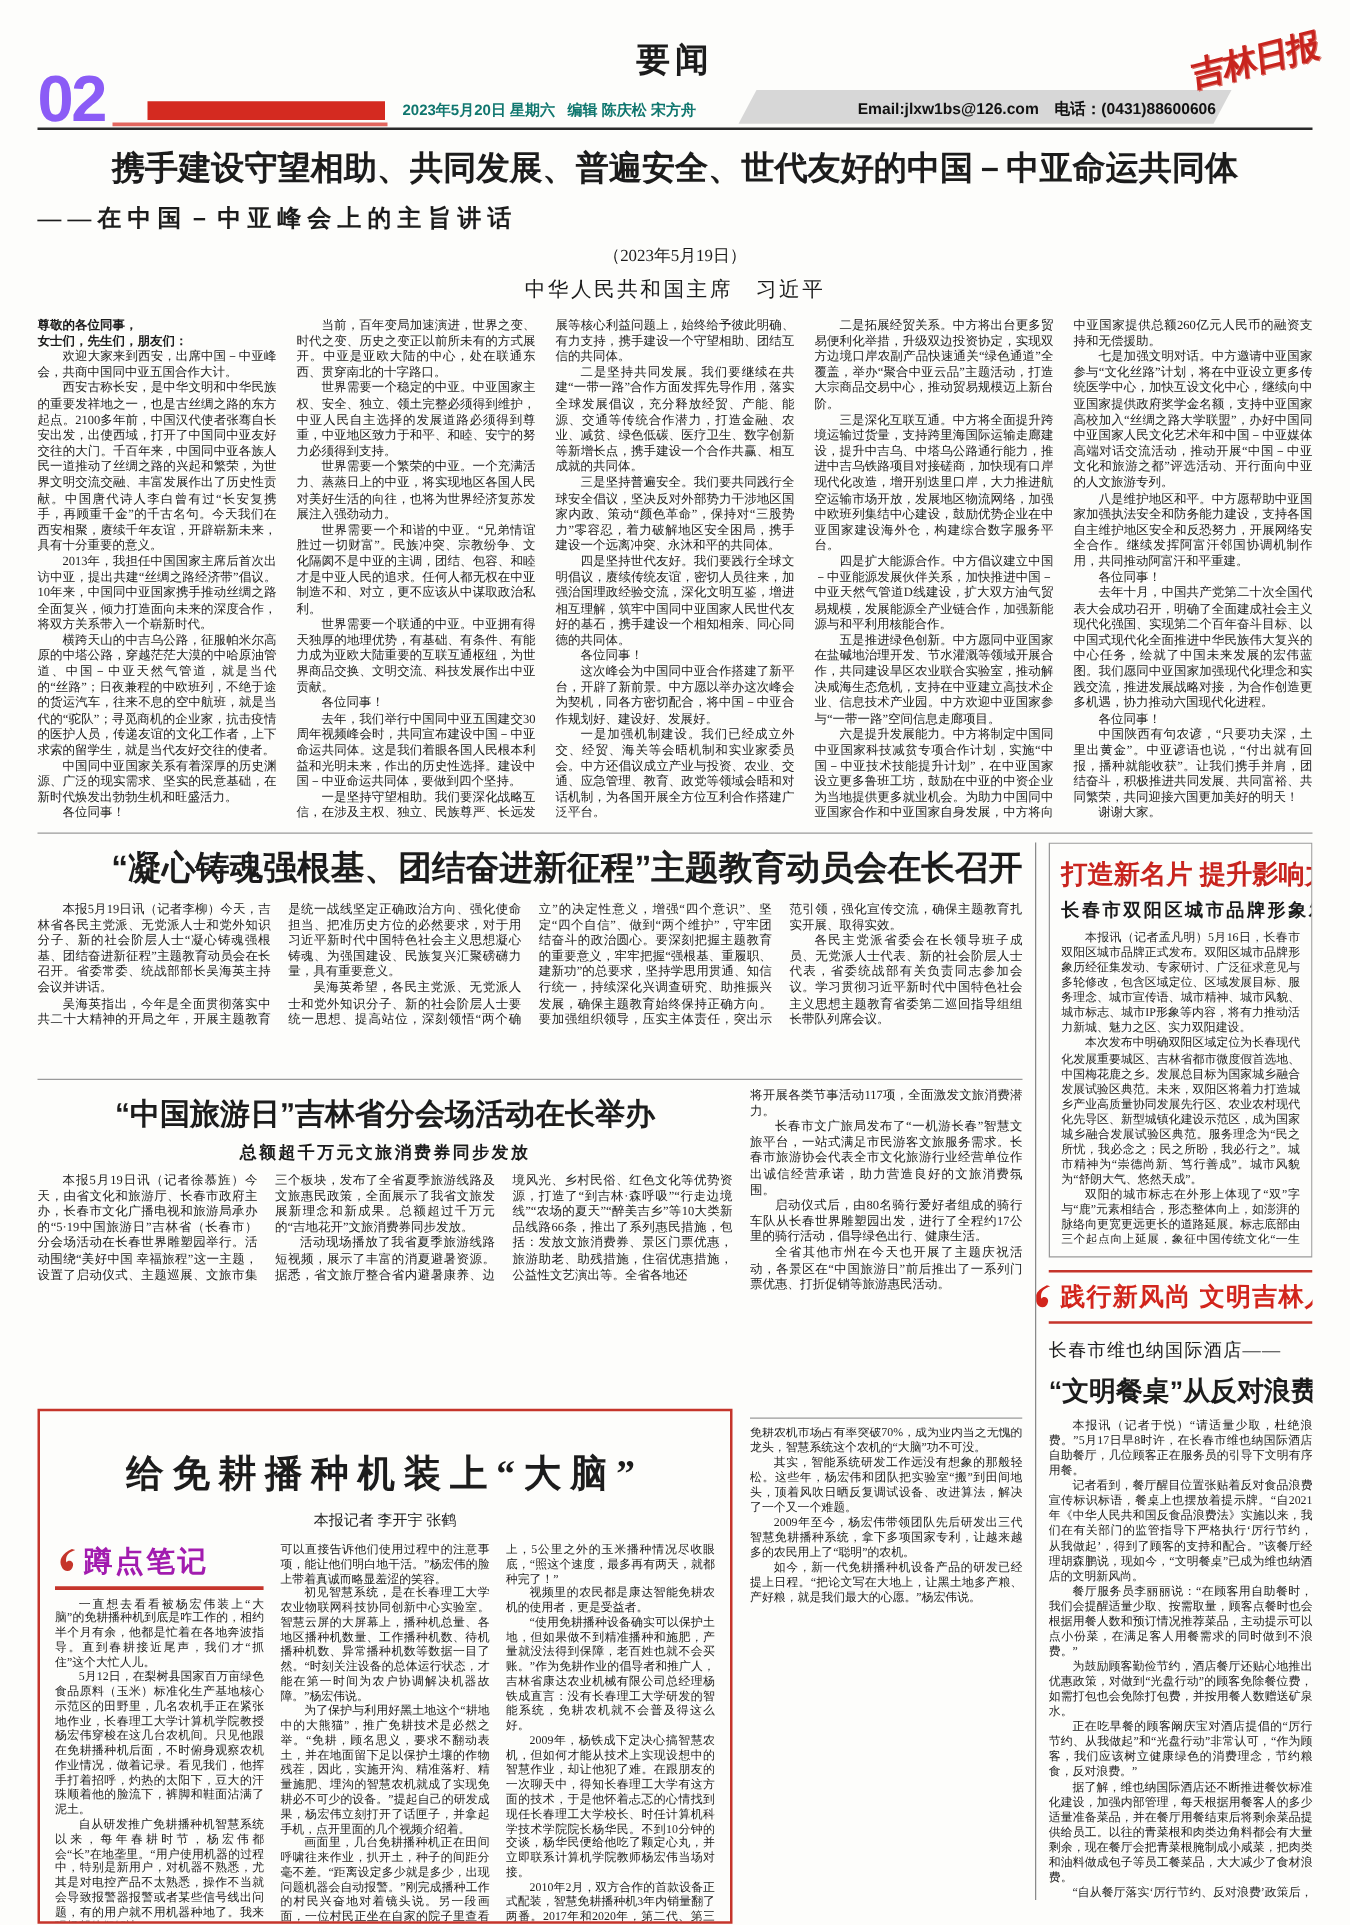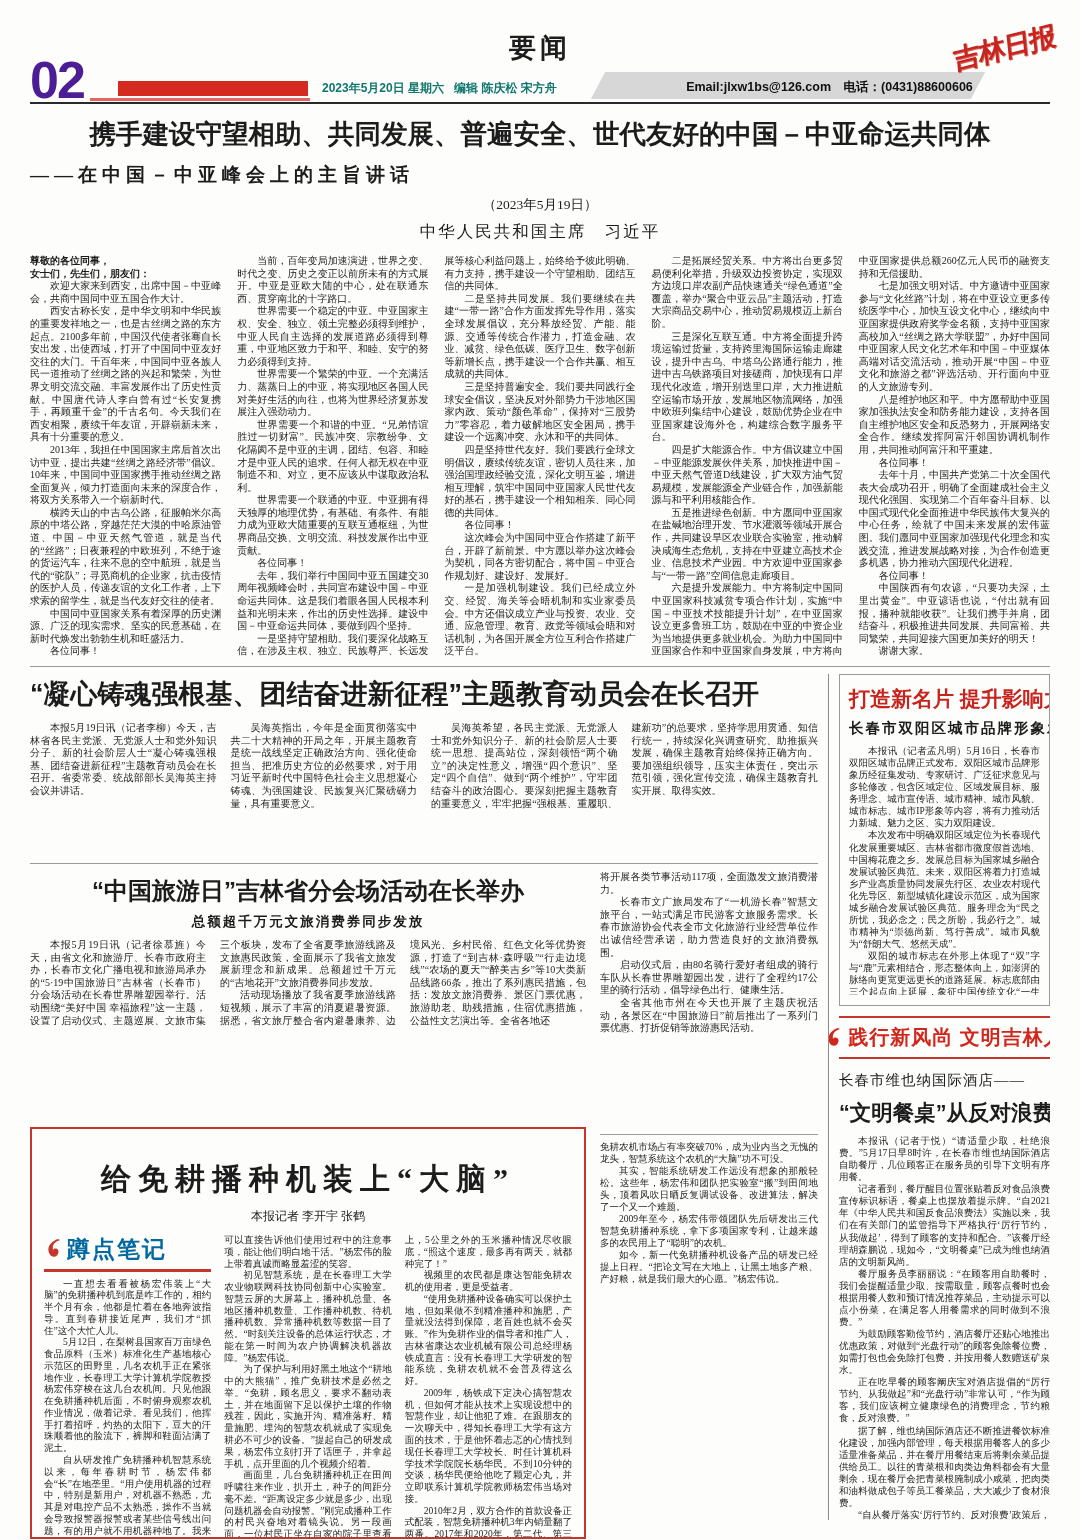--- a/index.html
+++ b/index.html
@@ -2,21 +2,21 @@
 <html><head>
 <meta charset="utf-8">
 <style>
   html,body{margin:0;padding:0;background:#e8e8e8;}
   .page{position:relative;width:1080px;height:1540px;background:#fdfdfb;margin:0 auto;
         box-sizing:border-box;padding:28px 30px 10px 30px;overflow:hidden;color:#1c1c1c;
         font-family:"Liberation Serif","DejaVu Serif",serif;}
   
   .hdr{position:relative;height:74px;border-bottom:2px solid #2a2a2a;}
   .pgnum{position:absolute;left:0;bottom:-4px;font-family:"Liberation Sans","DejaVu Sans",sans-serif;
-         font-size:52px;font-weight:bold;color:#4c1d95;letter-spacing:-2px;line-height:1;}
+         font-size:52px;font-weight:bold;color:#8b5cf6;letter-spacing:-2px;line-height:1;}
   .redbar{position:absolute;left:88px;bottom:6px;width:190px;height:15px;background:#d42a20;}
   .redbar2{position:absolute;left:60px;bottom:1px;width:220px;height:3px;background:#e2665e;}
   .dateline{position:absolute;left:292px;bottom:5px;font-family:"Liberation Sans","DejaVu Sans",sans-serif;
             font-size:12px;font-weight:bold;color:#0f766e;}
   .section-title{position:absolute;left:50%;transform:translateX(-50%);top:2px;
             font-family:"Liberation Sans","DejaVu Sans",sans-serif;font-size:27px;font-weight:bold;letter-spacing:4px;}
   .graybar{position:absolute;right:72px;bottom:3px;width:380px;height:27px;background:#d7d7d7;
            transform:skewX(-28deg);}
   .graybar span{display:block;transform:skewX(28deg);font-family:"Liberation Sans","DejaVu Sans",sans-serif;
            font-size:12.5px;font-weight:bold;color:#111;text-align:right;padding:7px 6px 0 0;white-space:nowrap;}
@@ -35,41 +35,41 @@
   p{margin:0;text-indent:2em;}
   p.salute{text-indent:0;font-weight:bold;}
   p.cont{text-indent:0;}
   .rule{border:none;border-top:1px solid #9a9a9a;margin:7px 0;}
   
   .lower{display:flex;margin-top:2px;height:846px;}
   .lcol{width:788px;}
   .rcol{flex:1;border-left:1px solid #8a8a8a;margin-left:10px;padding-left:10px;
         display:flex;flex-direction:column;overflow:hidden;}
   
-  .mob h3{margin:2px 0 10px 0;text-align:left;font-family:"Liberation Sans","DejaVu Sans",sans-serif;
+  .mob h3{margin:2px 0 10px 0;text-align:right;font-family:"Liberation Sans","DejaVu Sans",sans-serif;
           font-size:27px;font-weight:900;letter-spacing:0;}
   .mob .body{height:134px;overflow:hidden;column-count:4;column-gap:14px;font-size:10px;line-height:1.26;text-align:justify;}
   
   .t-row{display:flex;gap:14px;}
   .t-left{width:556px;}
   .t-left h3{margin:4px 0 6px 0;text-align:center;font-family:"Liberation Sans","DejaVu Sans",sans-serif;
              font-size:24px;font-weight:900;white-space:nowrap;}
   .t-left h4{margin:0 0 8px 0;text-align:center;font-size:13.5px;font-weight:bold;letter-spacing:2px;}
   .t-left .body{height:126px;overflow:hidden;column-count:3;column-gap:14px;font-size:10px;line-height:1.26;text-align:justify;}
   .t-right{flex:1;font-size:10px;line-height:1.26;text-align:justify;height:248px;overflow:hidden;}
   
   .b-row{display:flex;gap:14px;margin-top:8px;}
   .redbox{width:556px;box-sizing:border-box;border:2px solid #c5352b;padding:26px 12px;height:412px;overflow:hidden;}
   .redbox h3{margin:4px 0 8px 0;text-align:center;font-size:30px;font-weight:900;letter-spacing:7px;
              font-family:"Liberation Serif","DejaVu Serif",serif;}
   .byline{text-align:center;font-size:12px;margin-bottom:10px;}
   .box-cols{display:flex;gap:13px;}
   .box-col{flex:1;font-size:9.5px;line-height:1.24;text-align:justify;height:312px;overflow:hidden;}
   .djbj{display:flex;align-items:center;gap:5px;border-bottom:3px solid #c5352b;padding-bottom:5px;margin-bottom:7px;}
-  .djbj span{color:#0369a1;font-size:23px;font-weight:900;letter-spacing:2px;
+  .djbj span{color:#a21caf;font-size:23px;font-weight:900;letter-spacing:2px;
              font-family:"Liberation Sans","DejaVu Sans",sans-serif;}
   .b-right{flex:1;overflow:hidden;}
   .b-right .body{font-size:9.5px;line-height:1.26;text-align:justify;height:380px;overflow:hidden;}
   
   .sybox{border:1px solid #9a9a9a;padding:8px 9px;height:332px;box-sizing:border-box;overflow:hidden;}
   .sybox h3{margin:2px 0 6px 0;text-align:center;color:#c8241e;font-size:21px;font-weight:900;
             font-family:"Liberation Sans","DejaVu Sans",sans-serif;white-space:nowrap;}
   .sybox h4{margin:0 0 7px 0;text-align:center;font-size:14.5px;font-weight:bold;letter-spacing:2px;white-space:nowrap;}
   .sybox .body{font-size:9.5px;line-height:1.27;text-align:justify;height:250px;overflow:hidden;}
   .banner{display:flex;align-items:center;gap:6px;justify-content:center;
@@ -151,20 +151,21 @@
   <div class="lower">
 
     <div class="lcol">
 
       <section class="mob">
         <h3>“凝心铸魂强根基、团结奋进新征程”主题教育动员会在长召开</h3>
         <div class="body">
             <p>本报5月19日讯（记者李柳）今天，吉林省各民主党派、无党派人士和党外知识分子、新的社会阶层人士“凝心铸魂强根基、团结奋进新征程”主题教育动员会在长召开。省委常委、统战部部长吴海英主持会议并讲话。</p>
             <p>吴海英指出，今年是全面贯彻落实中共二十大精神的开局之年，开展主题教育是统一战线坚定正确政治方向、强化使命担当、把准历史方位的必然要求，对于用习近平新时代中国特色社会主义思想凝心铸魂、为强国建设、民族复兴汇聚磅礴力量，具有重要意义。</p>
             <p>吴海英希望，各民主党派、无党派人士和党外知识分子、新的社会阶层人士要统一思想、提高站位，深刻领悟“两个确立”的决定性意义，增强“四个意识”、坚定“四个自信”、做到“两个维护”，守牢团结奋斗的政治圆心。要深刻把握主题教育的重要意义，牢牢把握“强根基、重履职、建新功”的总要求，坚持学思用贯通、知信行统一，持续深化兴调查研究、助推振兴发展，确保主题教育始终保持正确方向。要加强组织领导，压实主体责任，突出示范引领，强化宣传交流，确保主题教育扎实开展、取得实效。</p>
+            <p>各民主党派省委会在长领导班子成员、无党派人士代表、新的社会阶层人士代表，省委统战部有关负责同志参加会议。学习贯彻习近平新时代中国特色社会主义思想主题教育省委第二巡回指导组组长带队列席会议。</p>
           </div>
       </section>
 
       <hr class="rule">
 
       <section>
         <div class="t-row">
           <div class="t-left">
             <h3>“中国旅游日”吉林省分会场活动在长举办</h3>
             <h4>总额超千万元文旅消费券同步发放</h4>

